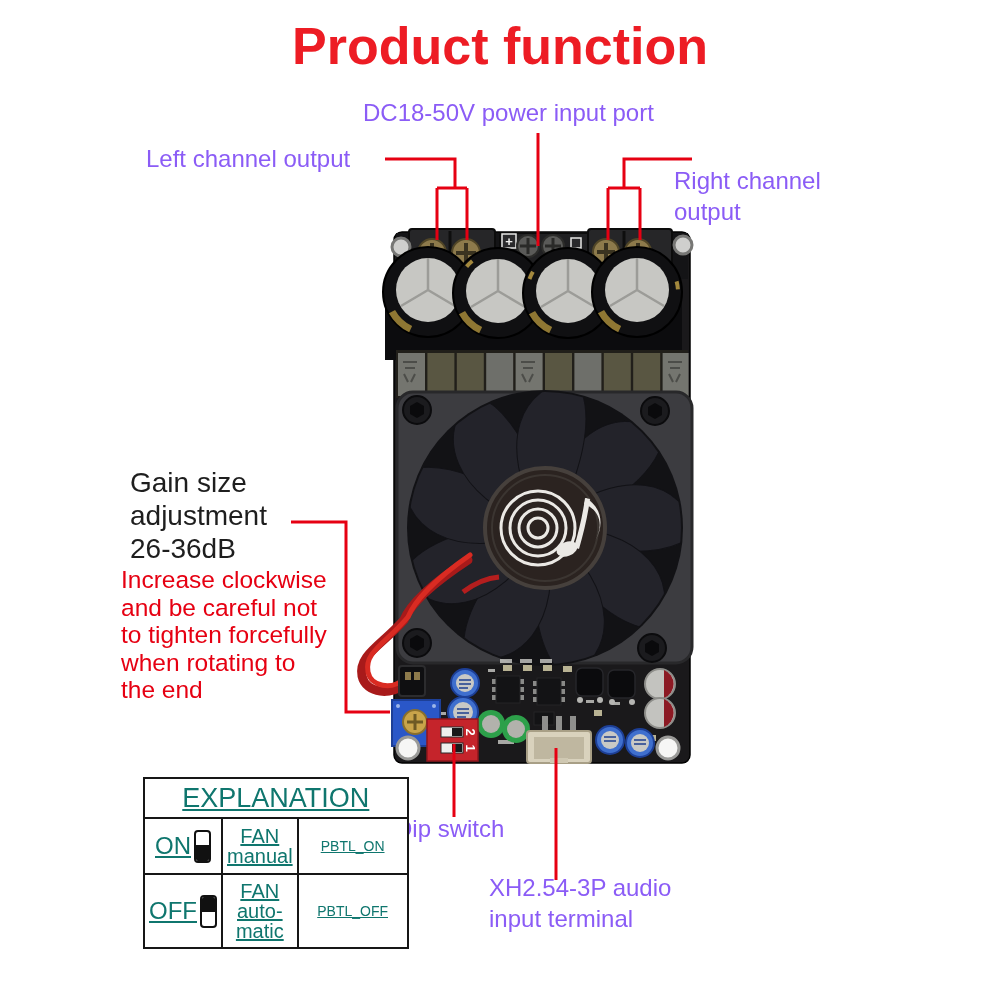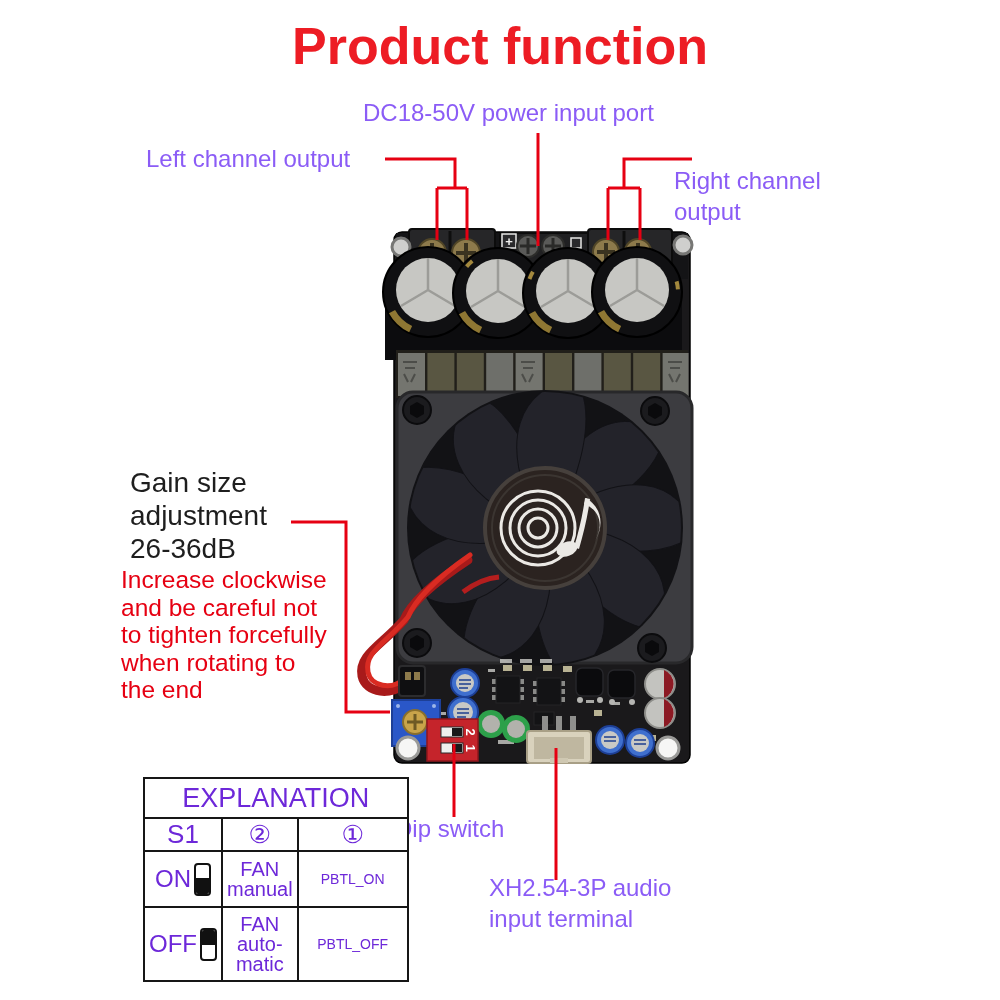--- a/index.html
+++ b/index.html
@@ -9,21 +9,21 @@
   .title{top:16px;left:0;width:1000px;text-align:center;font-size:52px;font-weight:bold;letter-spacing:0px;}
   .lbl{font-size:24px;line-height:31px;white-space:pre-line;color:#8b5cf6;}
   .red{color:var(--ann-red);}
   .note{font-size:23px;line-height:26px;white-space:pre-line;}
   .gain-black{font-size:28px;line-height:33px;white-space:pre-line;}
   .gain-red{font-size:24.5px;line-height:27.6px;white-space:pre-line;}
   svg{display:block;}
   .callouts{position:absolute;left:0;top:0;pointer-events:none;}
   
   table.exp{position:absolute;left:143px;top:777px;border-collapse:collapse;background:#fff;
-            font-family:"Liberation Sans",sans-serif;color:#6d28d9;}
+            font-family:"Liberation Sans",sans-serif;color:#0f766e;text-decoration:underline;}
   table.exp td,table.exp th{border:2.5px solid #161616;text-align:center;vertical-align:middle;padding:0 4px;}
   table.exp th{font-size:27px;font-weight:normal;height:38px;}
   .c-s1{width:52px;font-size:26px;}
   .c-fan{width:62px;font-size:20px;line-height:20px;white-space:pre-line;}
   .c-pbtl{width:100px;font-size:14px;}
   .hdr2{height:32px;font-size:26px;}
   .circled{font-family:"DejaVu Sans",sans-serif;font-size:25px;}
   .r-on{height:56px;} .r-off{height:74px;}
   .sw-cell{display:flex;align-items:center;justify-content:center;gap:3px;font-size:24px;}
   .dip-lever{display:inline-block;width:13px;height:29px;border:2.5px solid #111;border-radius:4px;
@@ -344,25 +344,20 @@
 
   <div class="abs lbl" style="left:395px;top:813px;">Dip switch</div>
 
   <div class="abs lbl" style="left:489px;top:872px;">XH2.54-3P audio
 input terminal</div>
 
   <table class="exp">
     <tbody>
         <tr>
       <th colspan="3">EXPLANATION</th>
-    </tr>
-    <tr class="hdr2">
-      <td class="c-s1">S1</td>
-      <td class="c-fan circled">②</td>
-      <td class="c-pbtl circled">①</td>
     </tr>
     <tr class="r-on">
       <td class="c-s1">
         <span class="sw-cell">
           <span>ON</span>
           <span class="dip-lever lever-on"></span>
         </span>
       </td>
       <td class="c-fan">FAN
 manual</td>

